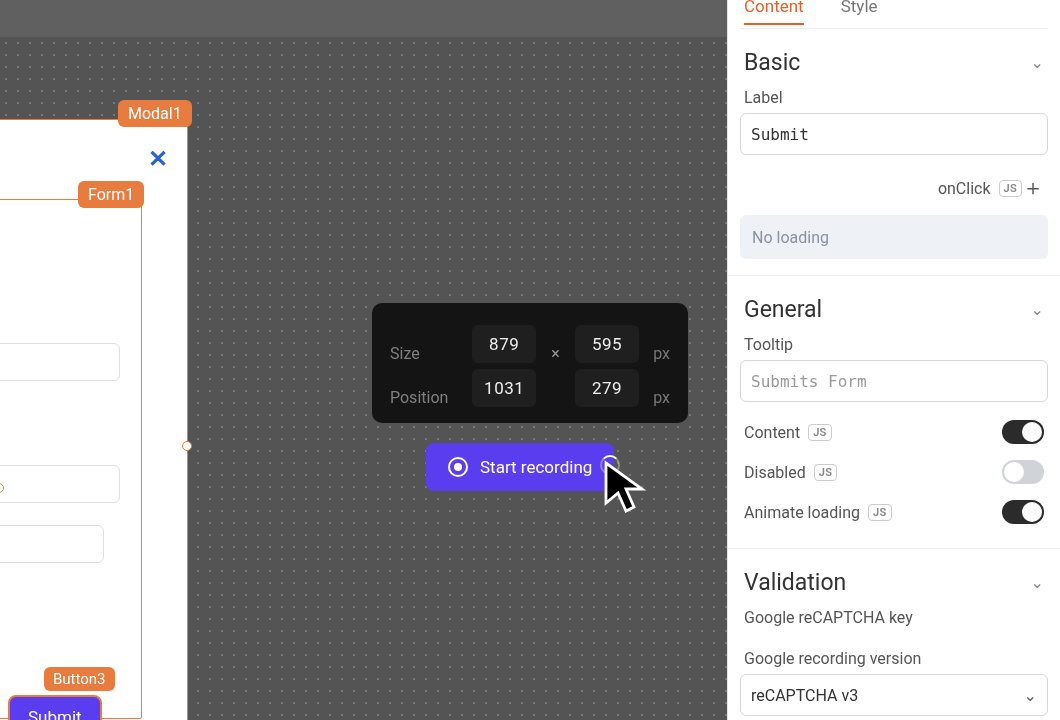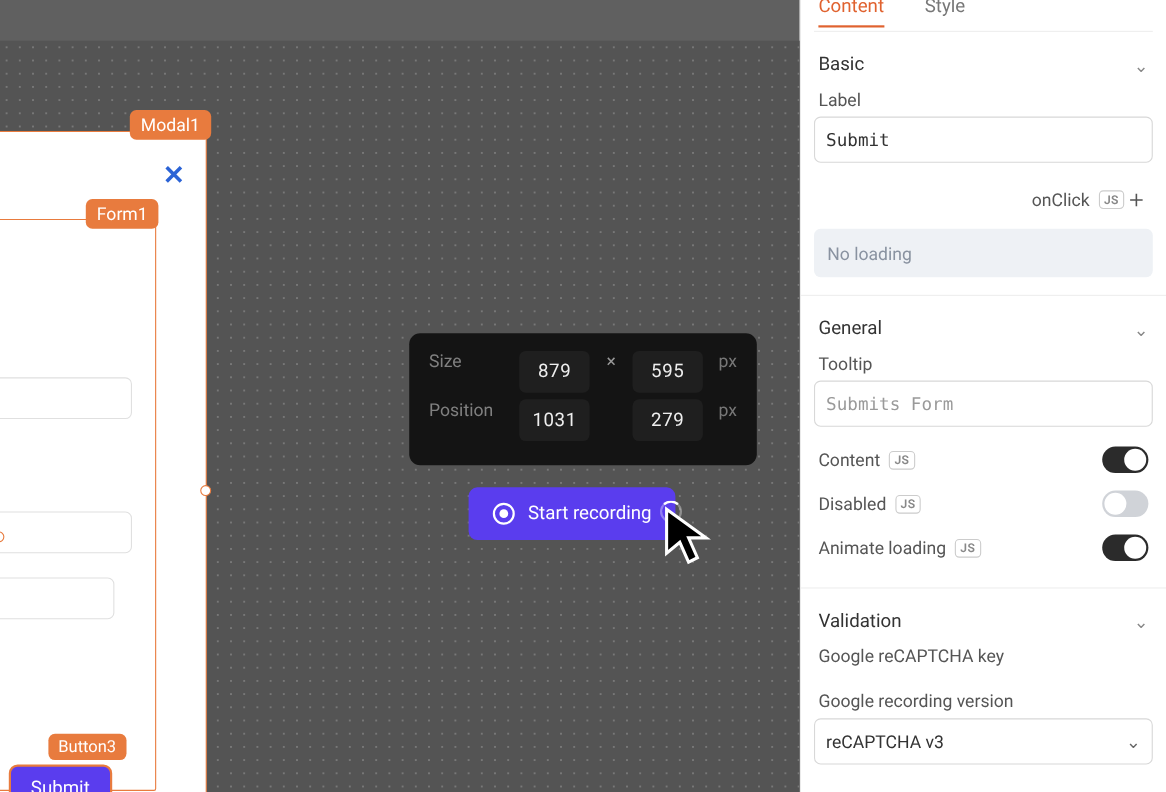--- a/index.html
+++ b/index.html
@@ -68,21 +68,21 @@
     background: #5a3dee; color: #fff; padding: 10px 18px; border-radius: 8px;
     border: 2px solid #e87b3e; font-size: 17px;
   }
 
   
   .dims-panel {
     position: absolute; left: 372px; top: 266px; width: 316px;
     background: #141414; border-radius: 10px; padding: 16px 18px;
     color: #8a8a8a; font-size: 16px;
   }
-  .dims-row { display: flex; align-items: flex-start; height: 44px; gap: 10px; }
+  .dims-row { display: flex; align-items: flex-end; height: 44px; gap: 10px; }
   .dims-label { flex: 0 0 72px; color: #808080; }
   .dims-box {
     width: 70px; height: 38px; background: #1f1f1f; border-radius: 6px;
     display: flex; align-items: center; justify-content: center;
     color: #eee; font-size: 17px; letter-spacing: 0.5px;
   }
   .dims-x { width: 20px; text-align: center; color: #999; }
   .dims-unit { color: #777; margin-left: 4px; }
 
   
@@ -108,21 +108,21 @@
     flex: 0 0 333px; background: #fff; height: 100%; overflow: hidden;
     border-left: 1px solid #e5e5e5; padding: 0 12px;
   }
   .tabs { display: flex; gap: 37px; padding: 0 4px; border-bottom: 1px solid #eee; }
   .tab { padding: 0 0 8px 0; font-size: 17px; color: #777; position: relative; top: -4px; }
   .tab.active { color: #e0622f; }
   .tab.active::after { content: ""; position: absolute; left: 0; right: 0; bottom: -1px; height: 2px; background: #e0622f; }
 
   .section { padding-top: 18px; }
   .section-head { display: flex; justify-content: space-between; align-items: center; padding: 2px 4px 10px 4px; }
-  .section-title { font-size: 17px; color: #333; }
+  .section-title { font-size: 23px; color: #333; }
   .chev { color: #888; }
   .lbl { font-size: 16px; color: #555; padding: 2px 4px 6px 4px; display: flex; align-items: center; gap: 8px; }
   .js-badge {
     font-size: 11px; color: #888; border: 1px solid #ccc; border-radius: 4px; padding: 1px 4px;
     font-weight: 600; letter-spacing: 0.3px;
   }
   .txt-input {
     width: 100%; height: 42px; border: 1px solid #d8d8d8; border-radius: 6px;
     padding: 0 10px; font-size: 16px; color: #333; font-family: ui-monospace, Menlo, monospace;
     background: #fff;

